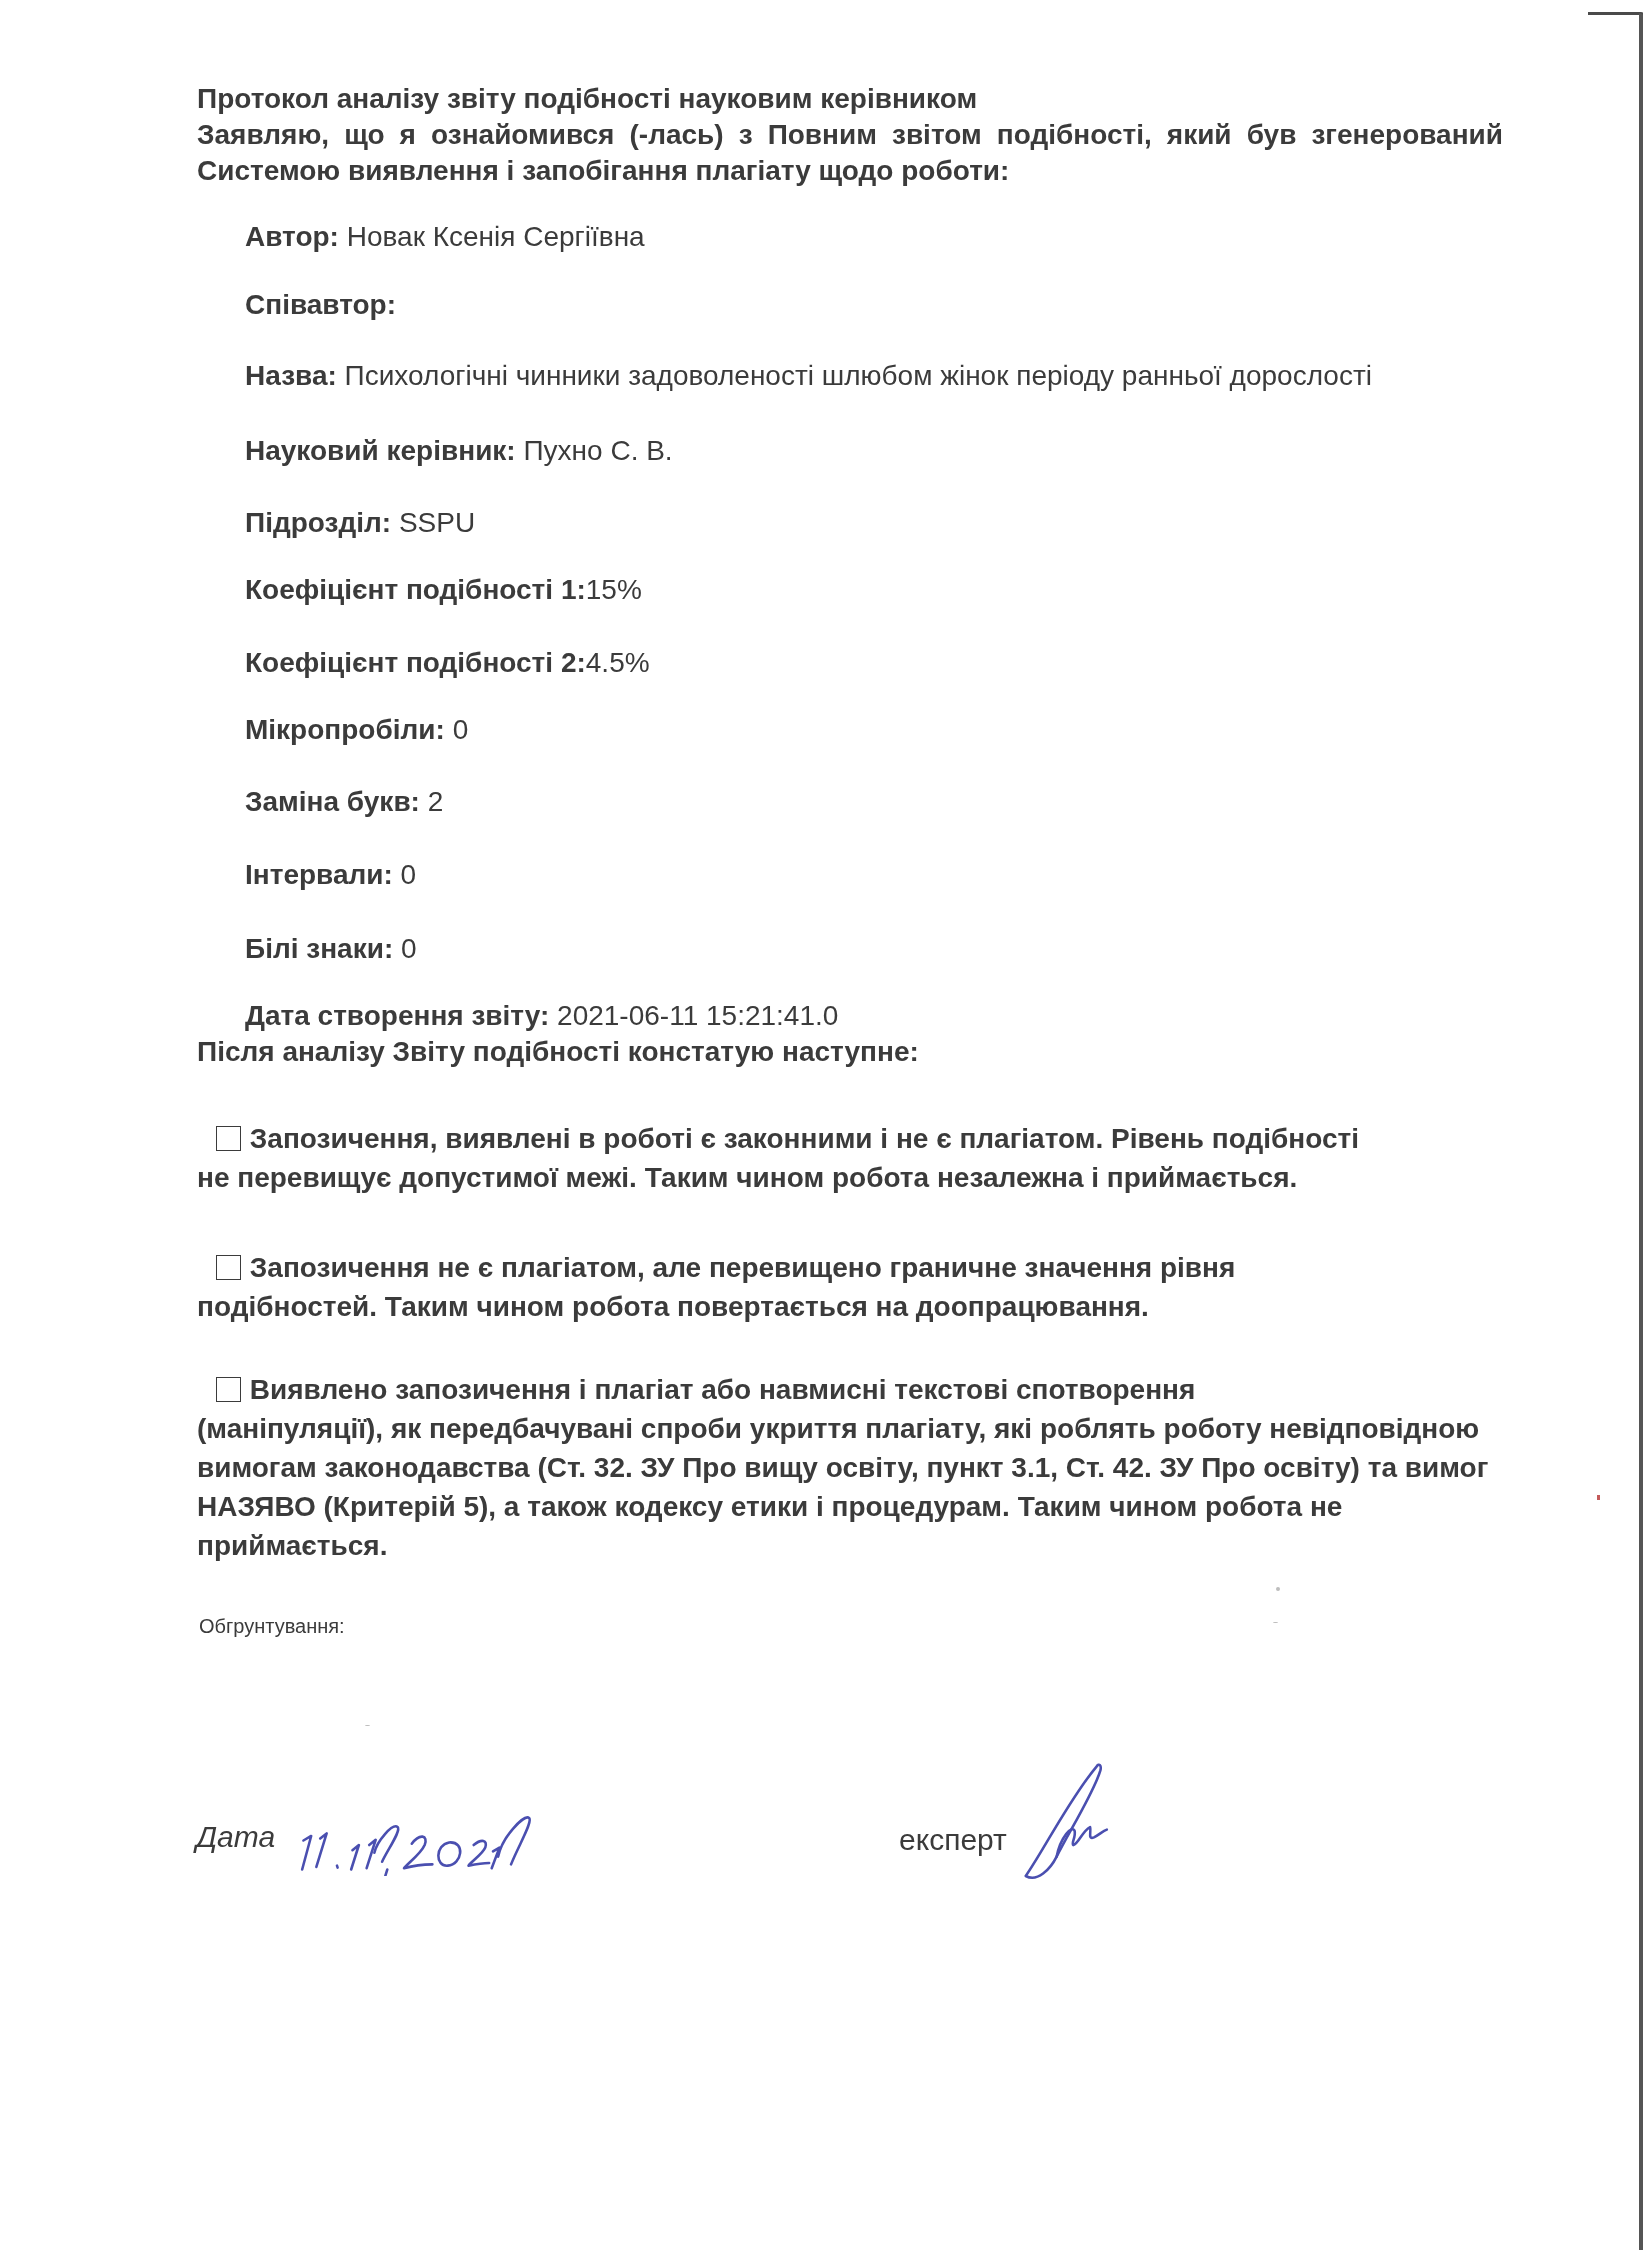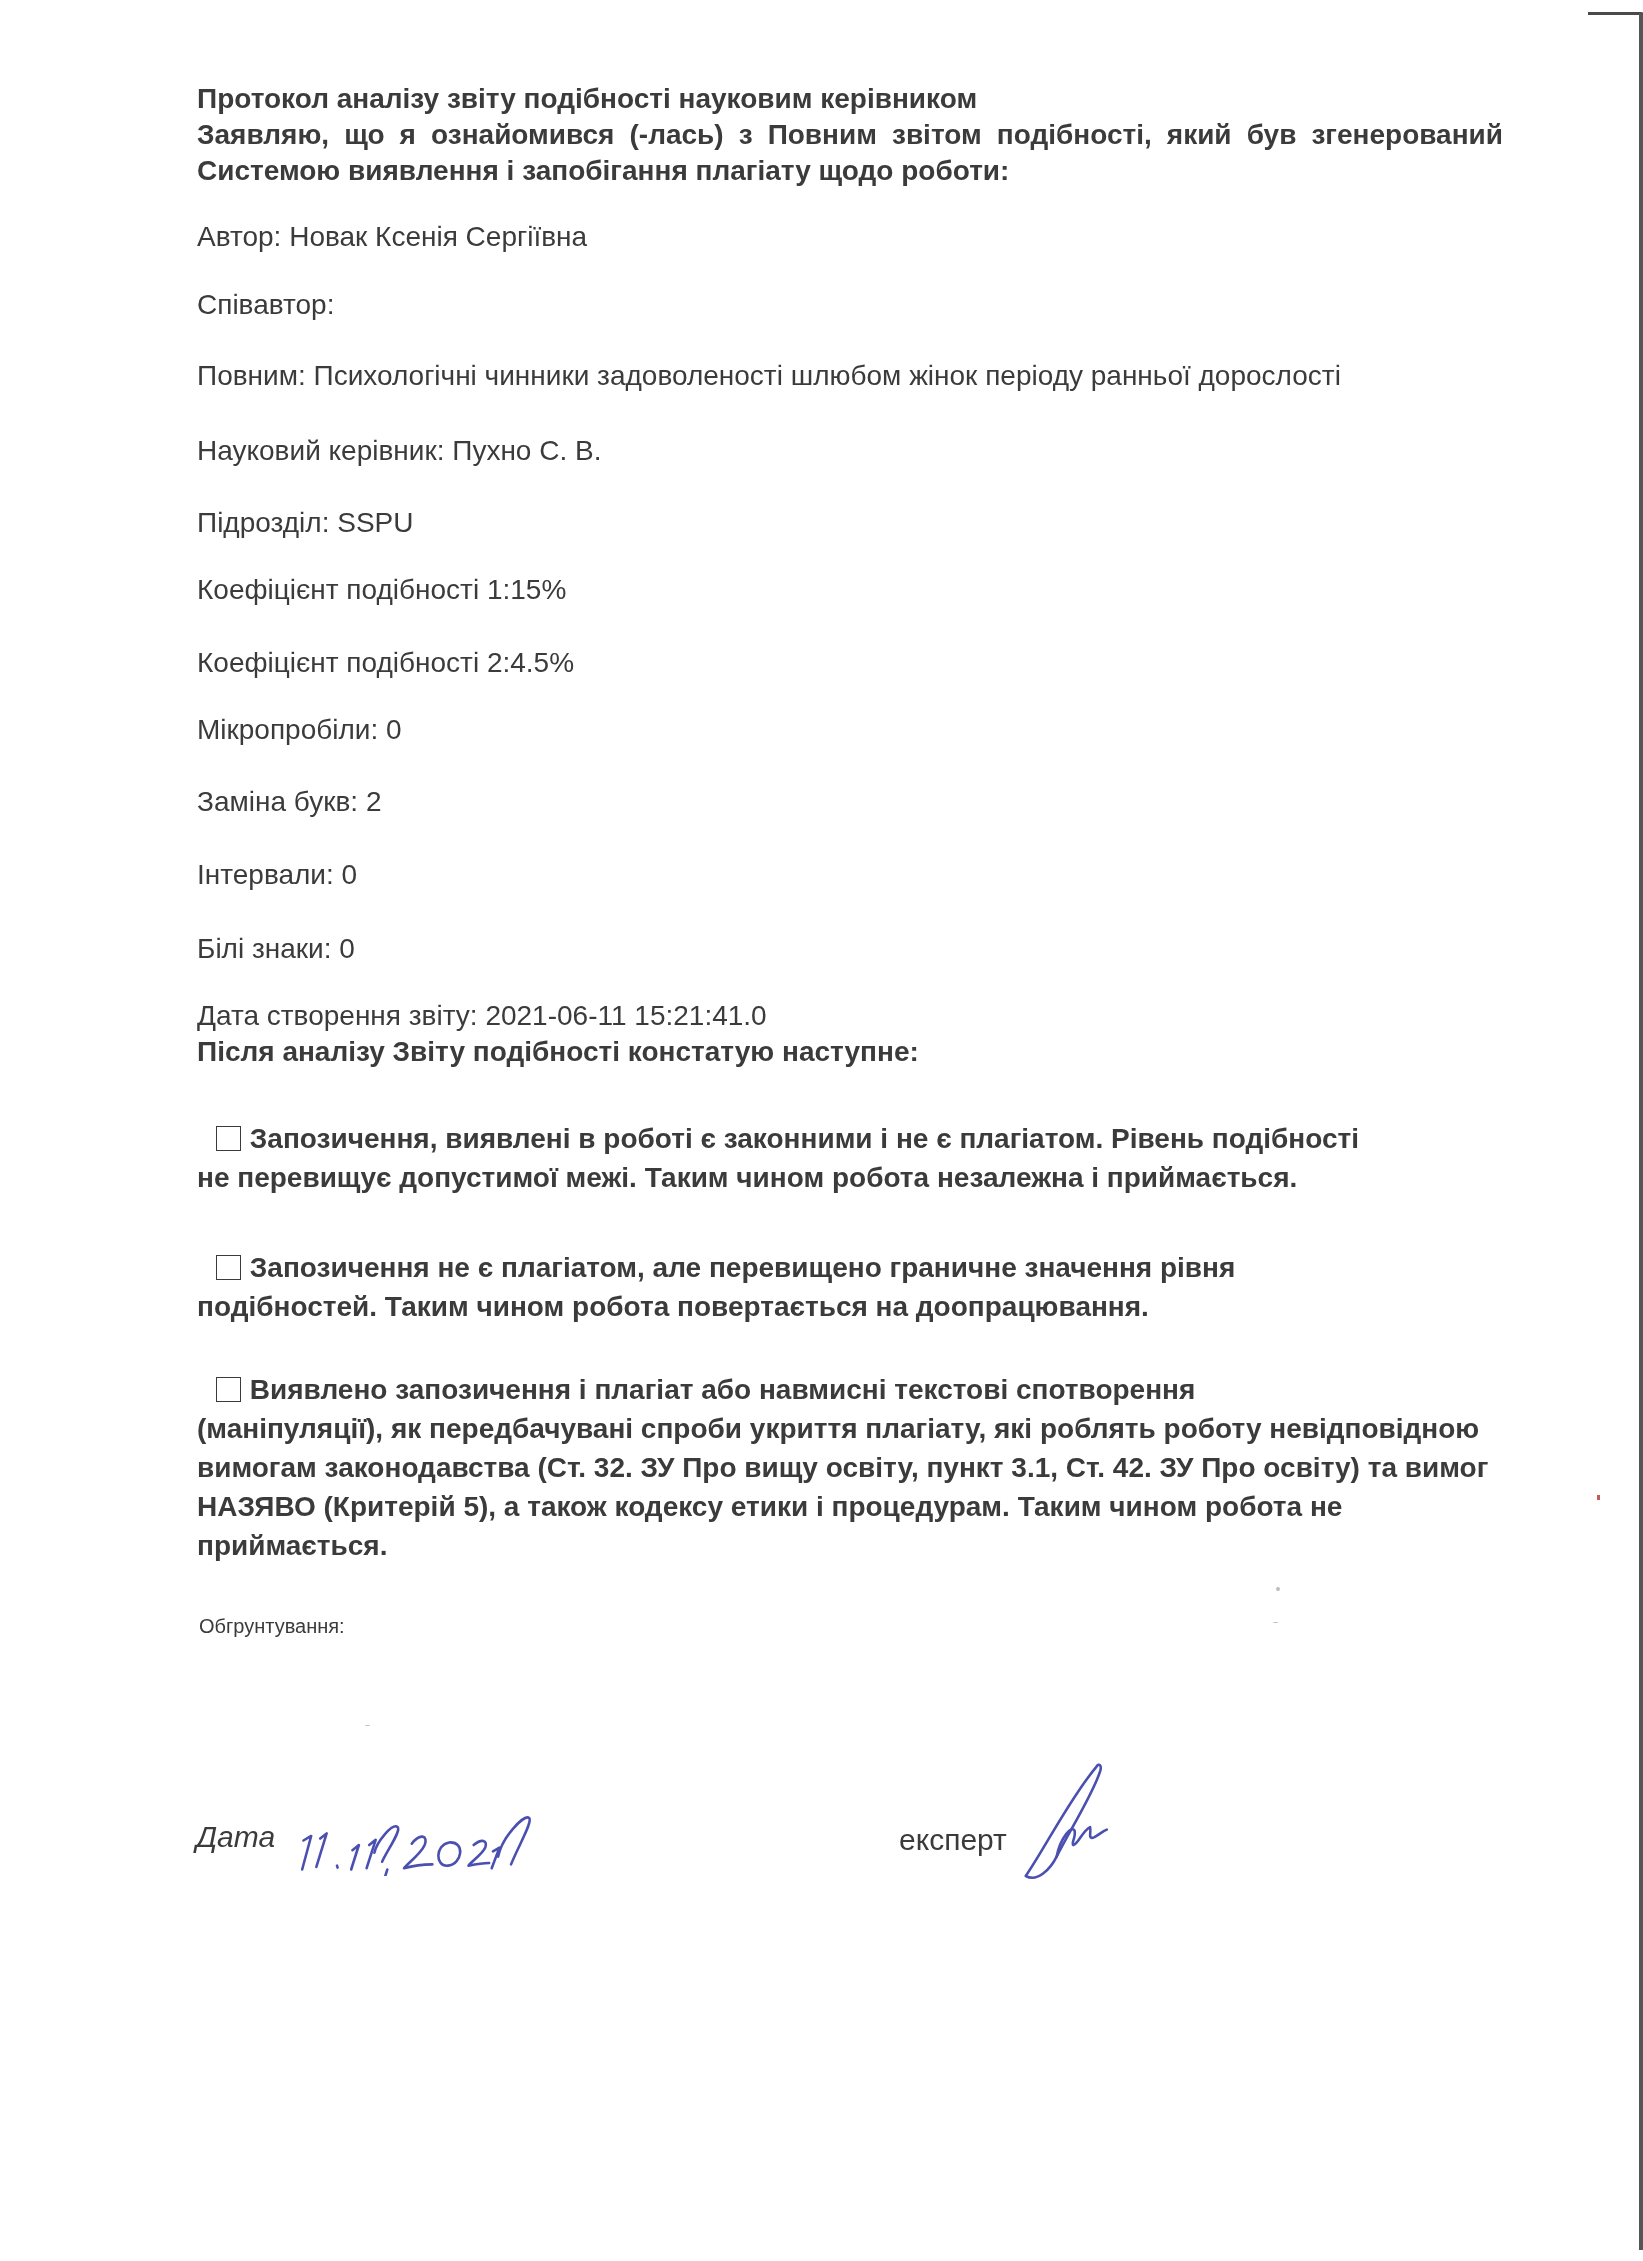--- a/index.html
+++ b/index.html
@@ -60,21 +60,21 @@
       text-align-last: left;
       font-weight: bold;
     }
     .field {
       position: absolute;
       left: 197px;
       font-size: 28px;
       line-height: 36px;
       white-space: nowrap;
     }
-    .field .label { font-weight: normal; }
+    .field .label { font-weight: bold; margin-left: 48px; }
     .conclusion-head {
       position: absolute;
       left: 197px;
       top: 1034px;
       font-size: 28px;
       line-height: 36px;
       font-weight: bold;
     }
     .option {
       position: absolute;
@@ -163,21 +163,21 @@
     <span class="label">Автор:</span>
     <span>Новак Ксенія Сергіївна</span>
   </div>
 
   <div class="field" style="top:287px">
     <span class="label">Співавтор:</span>
     <span></span>
   </div>
 
   <div class="field" style="top:358px">
-    <span class="label">Повним:</span>
+    <span class="label">Назва:</span>
     <span>Психологічні чинники задоволеності шлюбом жінок періоду ранньої дорослості</span>
   </div>
 
   <div class="field" style="top:433px">
     <span class="label">Науковий керівник:</span>
     <span>Пухно С. В.</span>
   </div>
 
   <div class="field" style="top:505px">
     <span class="label">Підрозділ:</span>

